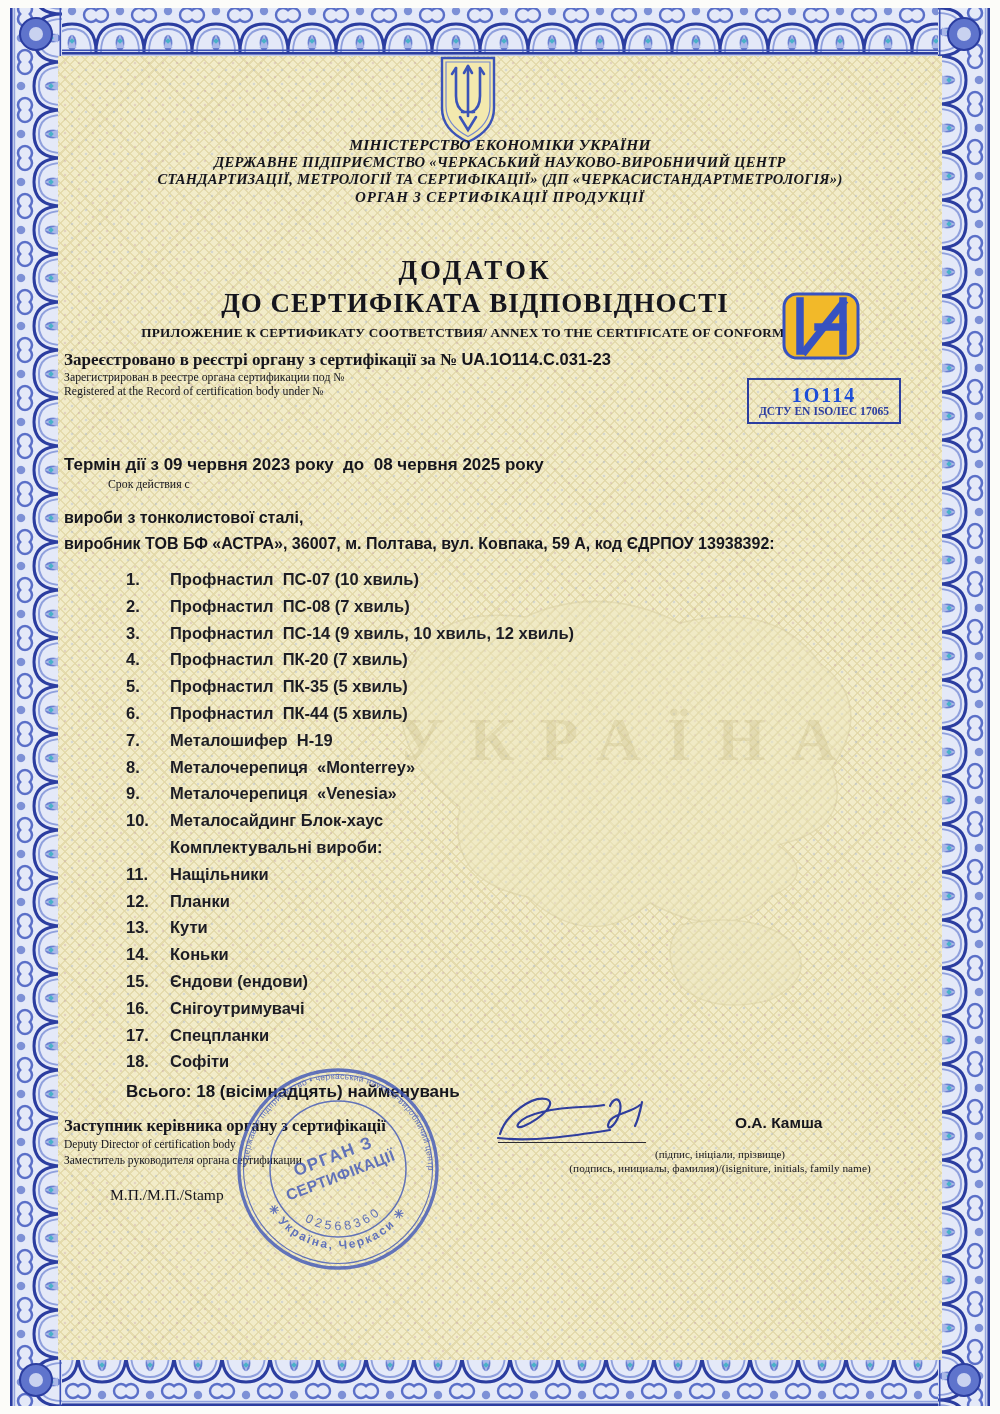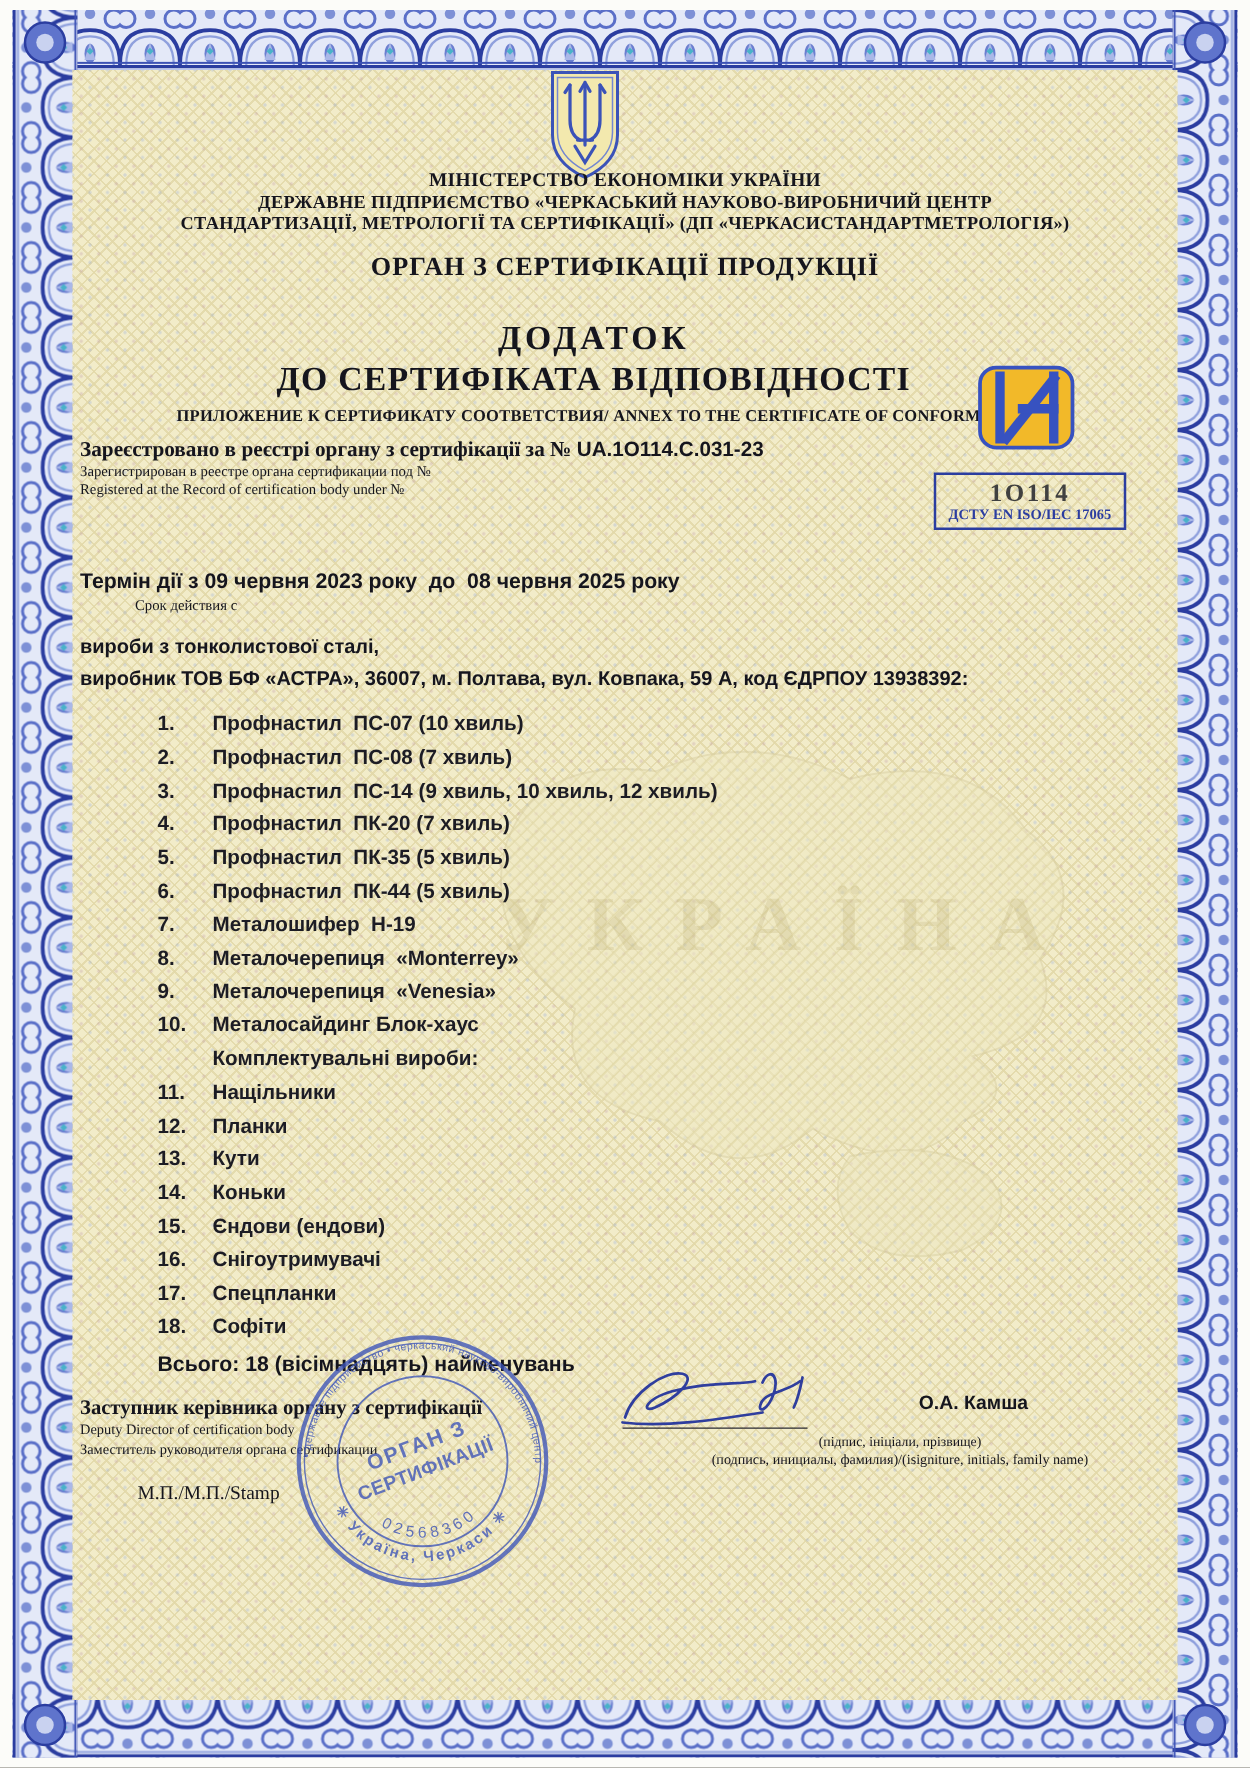--- a/index.html
+++ b/index.html
@@ -20,24 +20,24 @@
     background-size:14px 14px,14px 14px,auto,auto;
     background-position:0 0,7px 7px,0 0,0 0;
   }
   .abs{position:absolute;}
   .serif{font-family:"Liberation Serif", serif;}
   .sans{font-family:"Liberation Sans", sans-serif;}
   .pre{white-space:pre-wrap;margin-top:33px;}
   .center{text-align:center;}
 
   .header-block{left:80px; right:80px; top:136px; line-height:17.6px; letter-spacing:.3px;}
-  .header-block div{font-weight:bold;}
+  .header-block div{font-weight:bold;font-style:italic;}
   .h-l1{font-size:15.5px;}
   .h-l2,.h-l3{font-size:14.6px;}
-  .h-l4{font-size:21px; letter-spacing:.8px;margin-top:16px;}
+  .h-l4{font-size:15px; letter-spacing:.8px;}
 
   .title-block{left:70px; right:120px; top:255px;}
   .t-l1{font-size:27px; font-weight:bold; letter-spacing:3px;}
   .t-l2{font-size:27px; font-weight:bold; letter-spacing:1px; margin-top:2px;}
   .t-sub{font-size:13.2px; font-weight:bold; margin-top:6px; letter-spacing:.2px;}
 
   .reg-block{left:64px; top:350px; width:720px;}
   .reg-main{font-size:17px; font-weight:bold;}
   .reg-num{font-family:"Liberation Sans", sans-serif; font-size:16.5px;}
   .reg-sub{font-size:11.8px; line-height:14px;}
@@ -65,21 +65,21 @@
 
   .sig-line{left:498px; top:1142px; width:148px; border-top:1.6px solid #2a2a33;}
   .sig-labels{left:520px; top:1147px; width:400px; text-align:center;}
   .sig-lab1{font-size:11px; line-height:14px;}
   .sig-lab2{font-size:11.3px; line-height:15px;}
   .signer-name{left:735px; top:1114px; width:180px;
     font-family:"Liberation Sans", sans-serif; font-weight:bold; font-size:15.5px;}
 
   .iso-box{left:747px; top:378px; width:150px; height:42px; border:2px solid #2b3da0;
     display:flex; flex-direction:column; align-items:center; justify-content:center;}
-  .iso-code{font-size:20px; font-weight:bold; letter-spacing:2px; color:#404040; line-height:20px;}
+  .iso-code{font-size:20px; font-weight:bold; letter-spacing:2px; color:#1d4ed8; line-height:20px;}
   .iso-std{font-size:11.6px; font-weight:bold; color:#2b3da0; line-height:13px;}
 
   .logo-mark{left:782px; top:292px;}
   .emblem{left:436px; top:54px;}
   .watermark{left:350px; top:545px; opacity:.6; pointer-events:none;}
   .stamp-svg{left:233px; top:1064px; opacity:.92;}
   .signature-svg{left:492px; top:1086px;}
 </style>
 </head>
 <body>

